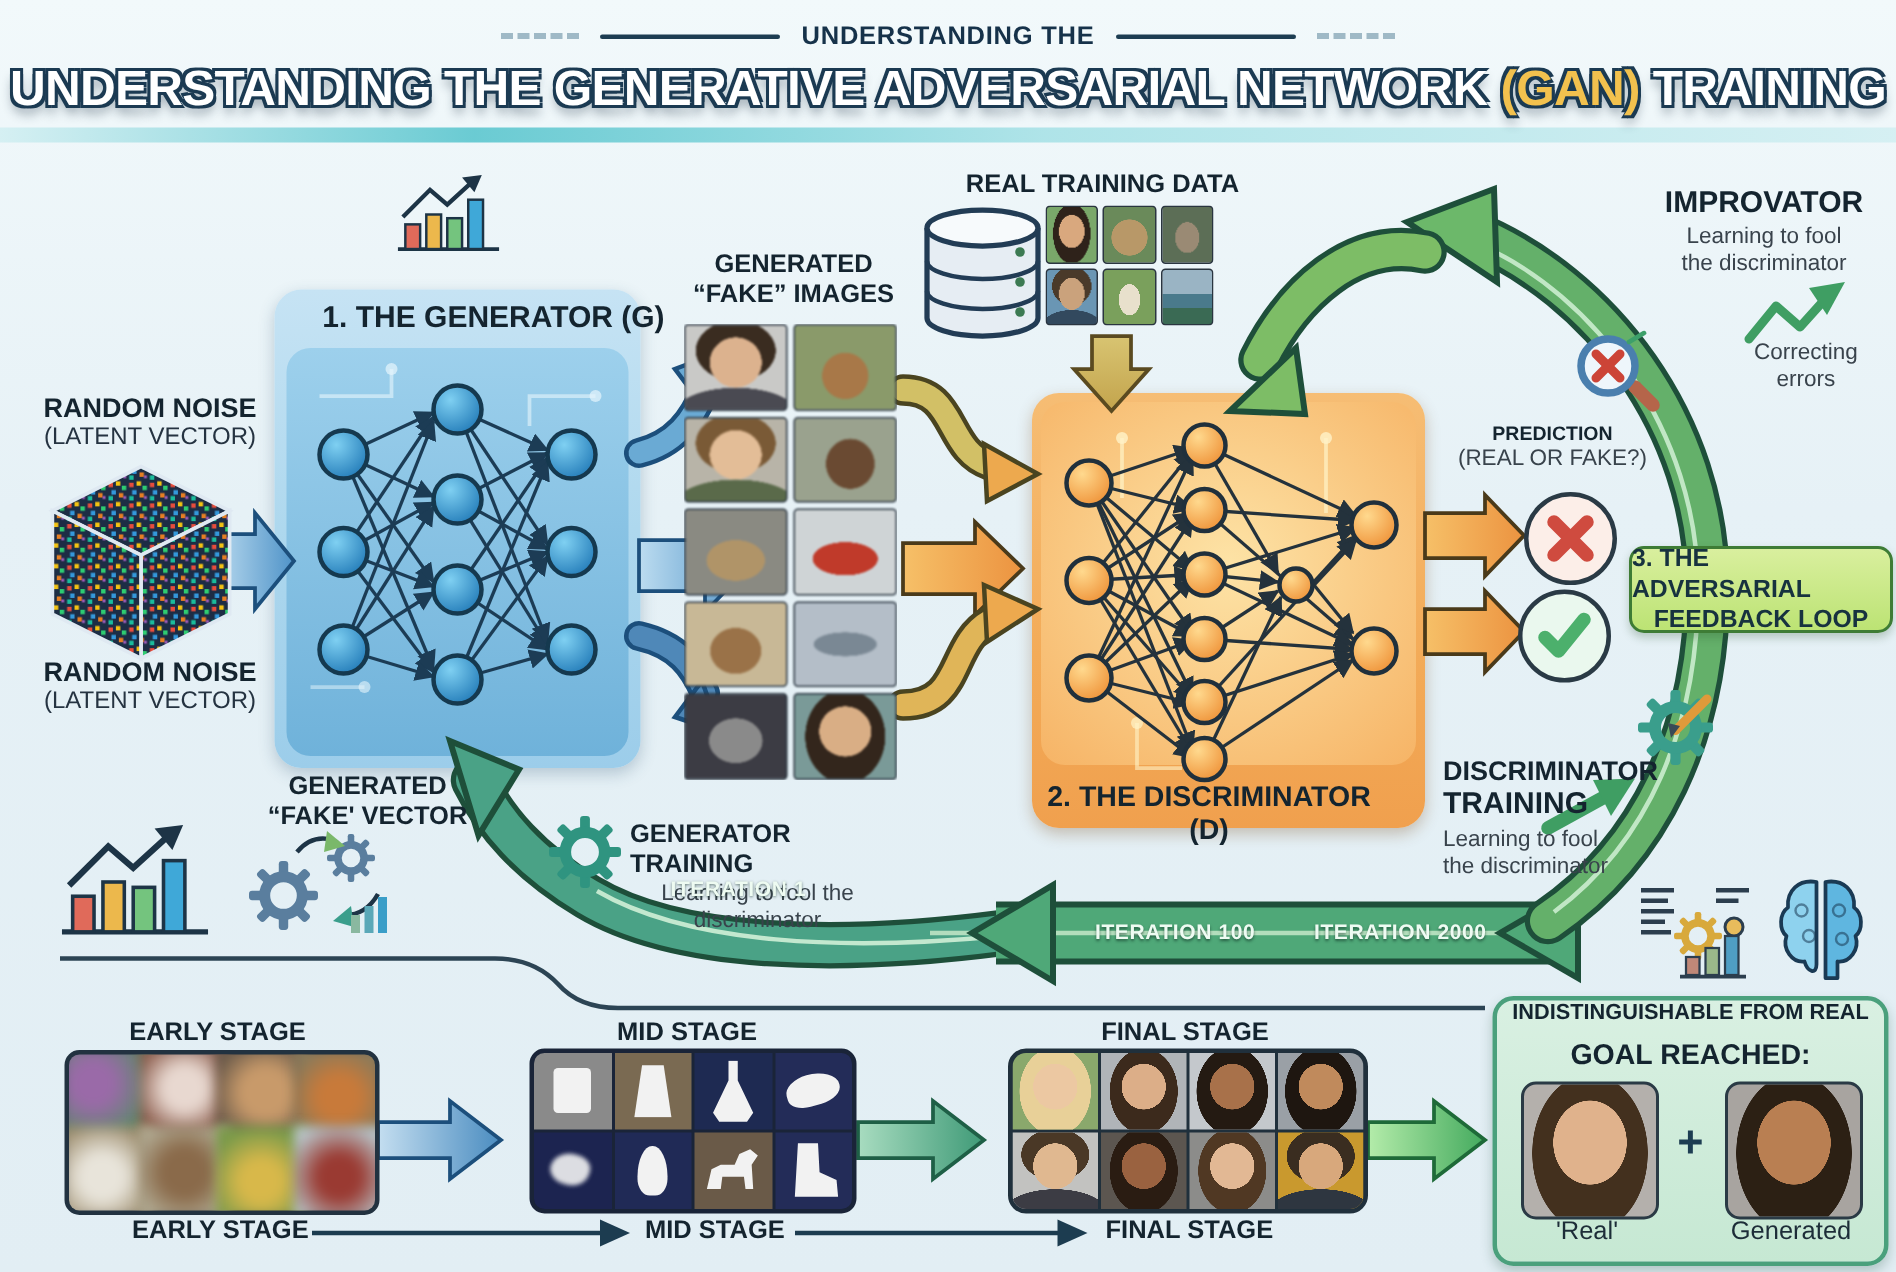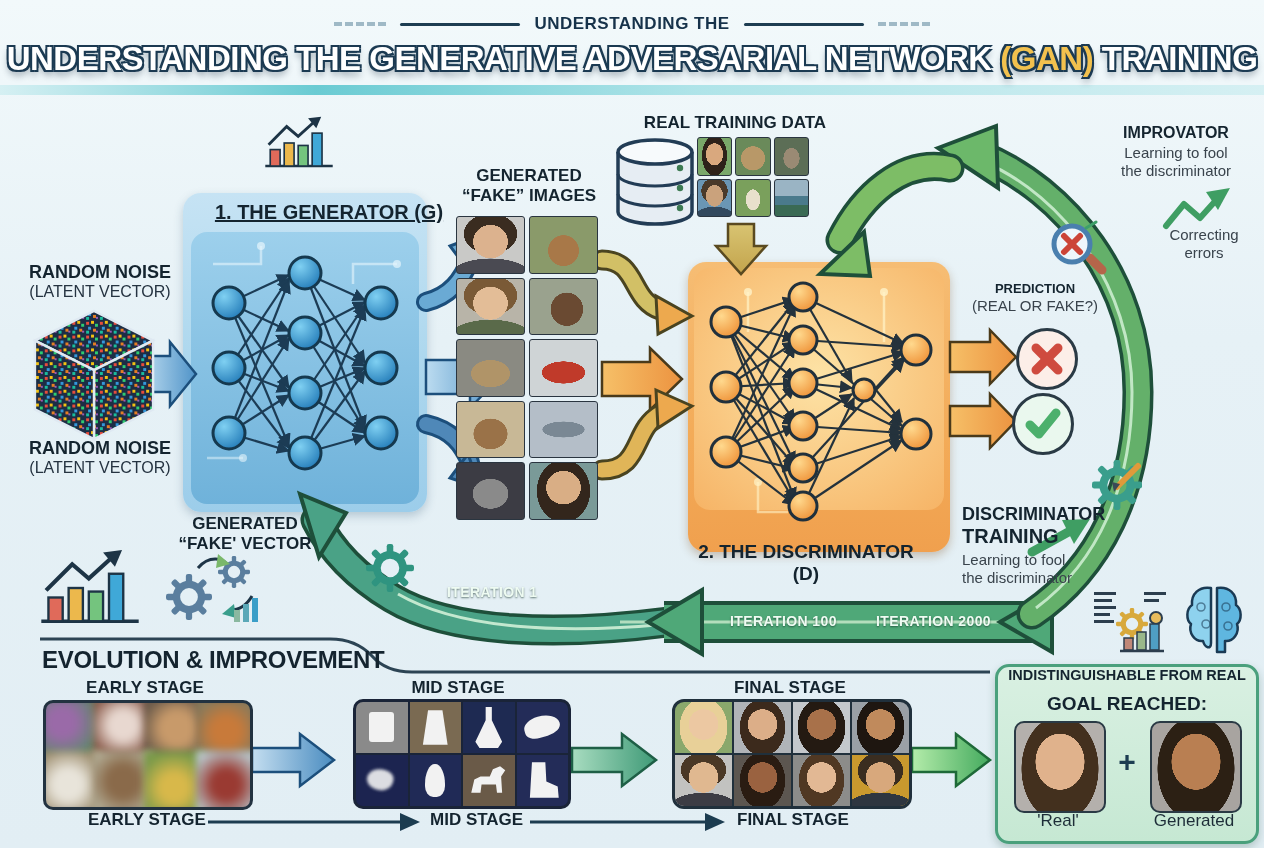--- a/index.html
+++ b/index.html
@@ -27,25 +27,25 @@
 
   
   .h-bold{font-weight:700;color:#14242f;line-height:1.15;}
   .sub{color:#39434c;line-height:1.2;}
   .center{text-align:center;}
 
   
   .gen-box{left:183px;top:193px;width:244px;height:319px;border-radius:18px;z-index:1;
     background:linear-gradient(180deg,#c6e3f4 0%,#aed8ee 50%,#9ccdea 100%);
     box-shadow:0 4px 10px rgba(40,80,110,.25);}
-  .gen-title{left:183px;top:201px;width:292px;font-size:20px;z-index:4;text-decoration:underline;}
+  .gen-title{left:183px;top:201px;width:292px;font-size:20px;z-index:4;}
   .disc-box{left:688px;top:262px;width:262px;height:290px;border-radius:18px;z-index:1;
     background:linear-gradient(180deg,#f6bd74 0%,#f3ab58 60%,#f0a04e 100%);
     box-shadow:0 4px 10px rgba(120,70,20,.3);}
-  .disc-title{left:688px;top:521px;width:236px;font-size:19px;z-index:4;margin-top:20px;}
+  .disc-title{left:688px;top:521px;width:236px;font-size:19px;z-index:4;}
 
   
   .grid{display:grid;z-index:3;}
   .cell{position:relative;overflow:hidden;border-radius:3px;
     background:
       radial-gradient(ellipse var(--fw,26%) var(--fh,30%) at 50% 44%,var(--skin,transparent) 99%,transparent 100%),
       radial-gradient(ellipse 60% 30% at 50% 104%,var(--shirt,transparent) 99%,transparent 100%),
       radial-gradient(ellipse var(--hw,46%) var(--hh,46%) at 50% var(--hy,38%),var(--hair,transparent) 99%,transparent 100%),
       var(--bg,#aab2b6);}
   .fake-grid{left:456px;top:216px;width:142px;height:304px;grid-template-columns:repeat(2,1fr);gap:4px;}
@@ -514,21 +514,21 @@
     <line x1="44" y1="38" x2="56" y2="50" stroke="#b5654a" stroke-width="9" stroke-linecap="round"></line>
     <circle cx="26" cy="24" r="18" fill="#eef6fb" stroke="#4a7fae" stroke-width="5"></circle>
     <g stroke="#cc4437" stroke-width="6" stroke-linecap="round">
       <line x1="18" y1="16" x2="34" y2="32"></line>
         <line x1="34" y1="16" x2="18" y2="32"></line>
     </g>
     <line x1="40" y1="8" x2="50" y2="2" stroke="#3da06a" stroke-width="3" stroke-linecap="round"></line>
   </svg>
 
   <div class="abs center z4" style="left:1100px;top:124px;width:152px">
-    <div class="h-bold" style="font-size:16px">IMPROVATOR</div>
+    <div class="h-bold" style="font-size:20px">IMPROVATOR</div>
     <div class="sub" style="font-size:15px;margin-top:2px">Learning to fool</div>
     <div class="sub" style="font-size:15px">the discriminator</div>
   </div>
   <div class="abs center z4" style="left:1156px;top:226px;width:96px">
     <div class="sub" style="font-size:15px">Correcting</div>
     <div class="sub" style="font-size:15px">errors</div>
   </div>
 
   <div class="abs center z4" style="left:950px;top:282px;width:170px">
     <div class="h-bold" style="font-size:13px">PREDICTION</div>
@@ -541,24 +541,33 @@
           <line x1="28" y1="6" x2="6" y2="28"></line>
       </g>
     </svg>
   </div>
   <div class="abs mark-circle check-circle">
     <svg width="36" height="32" viewBox="0 0 36 32">
       <path d="M5,17 L14,26 L31,5" fill="none" stroke="#4cb06c" stroke-width="9" stroke-linecap="round" stroke-linejoin="round"></path>
     </svg>
   </div>
 
+  <div class="abs feedback-label">
+    <div>3. THE ADVERSARIAL</div>
+    <div>FEEDBACK LOOP</div>
+  </div>
 
   <svg class="abs icon" style="left:366px;top:544px" width="48" height="48">
       <use href="#sym-gear" width="48" height="48" color="#2f9480"></use>
     </svg>
+  <div class="abs z4" style="left:420px;top:546px;width:190px">
+    <div class="h-bold" style="font-size:17px">GENERATOR TRAINING</div>
+    <div class="sub center" style="font-size:15px;width:170px;margin-top:2px">Learning to fool the</div>
+    <div class="sub center" style="font-size:15px;width:170px">discriminator</div>
+  </div>
 
   <svg class="abs icon" style="left:1092px;top:460px" width="54" height="54">
     <use href="#sym-gear" width="50" height="50" color="#3a9e8c"></use>
     <line x1="25" y1="27" x2="46" y2="6" stroke="#e09a3a" stroke-width="6" stroke-linecap="round"></line>
     <polygon points="22,32 28,24 20,22" fill="#3a4a56"></polygon>
   </svg>
   <div class="abs z4" style="left:962px;top:504px;width:150px">
     <div class="h-bold" style="font-size:18px">DISCRIMINATOR</div>
     <div class="h-bold" style="font-size:20px">TRAINING</div>
     <div class="sub" style="font-size:15px;margin-top:3px">Learning to fool</div>
@@ -605,21 +614,20 @@
     <path d="M29,6 C17,4 9,12 10,23 C4,27 4,38 9,42 C6,51 13,60 21,59 C23,66 29,68 29,61 Z" fill="#8ed2ee" stroke="#1a3a54" stroke-width="2.5" stroke-linejoin="round"></path>
     <path d="M35,6 C47,4 55,12 54,23 C60,27 60,38 55,42 C58,51 51,60 43,59 L43,70 L35,70 Z" fill="#5fb6e0" stroke="#1a3a54" stroke-width="2.5" stroke-linejoin="round"></path>
     <g fill="none" stroke="#1a3a54" stroke-width="1.6" opacity=".55">
       <circle cx="19" cy="25" r="4"></circle>
         <circle cx="24" cy="42" r="4"></circle>
         <circle cx="44" cy="25" r="4"></circle>
         <circle cx="46" cy="44" r="4"></circle>
     </g>
   </svg>
 
-  <div class="abs h-bold z4" style="left:42px;top:646px;font-size:24px;letter-spacing:-.3px">EVOLUTION &amp; IMPROVEMENT</div>
 
   <div class="abs h-bold center z4" style="left:60px;top:678px;width:170px;font-size:17px">EARLY STAGE</div>
   <div class="abs grid early-grid">
       <div class="cell blurry-1"></div>
       <div class="cell blurry-2"></div>
       <div class="cell blurry-3"></div>
       <div class="cell blurry-4"></div>
       <div class="cell blurry-5"></div>
       <div class="cell blurry-6"></div>
       <div class="cell blurry-7"></div>

